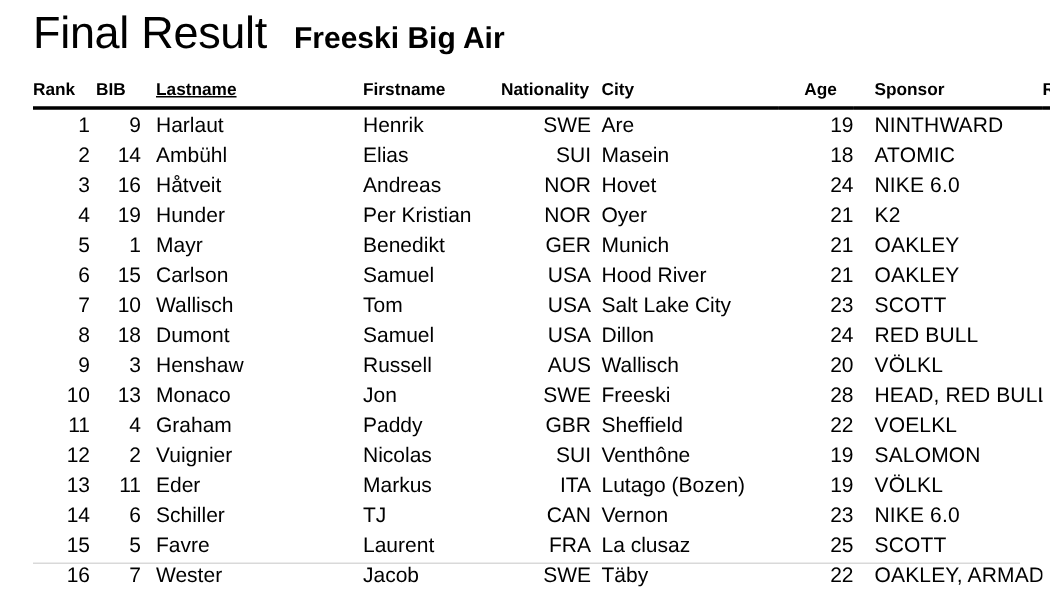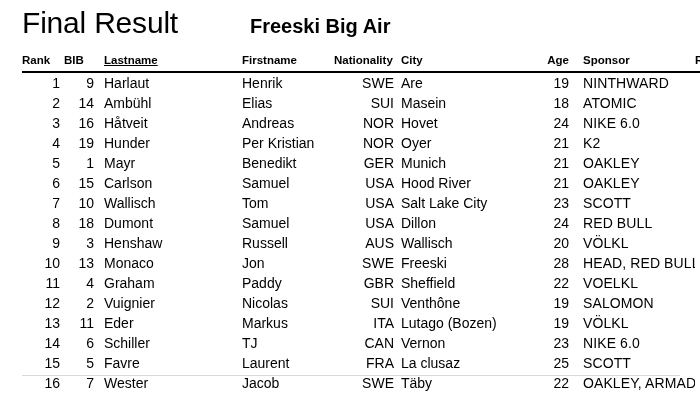--- a/index.html
+++ b/index.html
@@ -23,34 +23,33 @@
     background: #ffffff;
   }
 
   
   .title-row {
     position: absolute;
     left: 22px;
     top: 8px;
     display: flex;
     align-items: baseline;
-    gap: 44px;
   }
   .title-main {
     font-size: 30px;
     font-weight: 400;
     letter-spacing: -0.2px;
     line-height: 1;
     white-space: nowrap;
   }
   .title-sub {
     font-size: 20px;
     font-weight: 700;
     line-height: 1;
-    margin-left: 28px;
+    margin-left: 18px;
     white-space: nowrap;
   }
 
   
   .table-wrap {
     position: absolute;
     left: 22px;
     top: 52px;
     width: 658px;
   }
@@ -95,21 +94,21 @@
   .c-spon   { width: 112px; text-align: left;  padding-left: 14px !important; }
   .c-round  { width: 26px;  text-align: right; }
 
   
   thead .c-rank  { text-align: left; }
   thead .c-bib   { text-align: left; padding-left: 4px !important; }
   thead .c-last  { text-align: left; text-decoration: underline; }
   thead .c-first { text-align: left; }
   thead .c-nat   { text-align: left; padding-left: 0 !important; }
   thead .c-city  { text-align: left; }
-  thead .c-age   { text-align: right; padding-left: 6px !important; }
+  thead .c-age   { text-align: center; padding-left: 6px !important; }
   thead .c-spon  { text-align: left; }
   thead .c-round { text-align: left; width: 34px; }
 
   tbody .c-round { width: 34px; }
 
   td.c-rank { font-weight: 700; }
   td.c-spon {
     font-size: 10.5px;
     font-weight: 400;
     letter-spacing: 0.1px;

